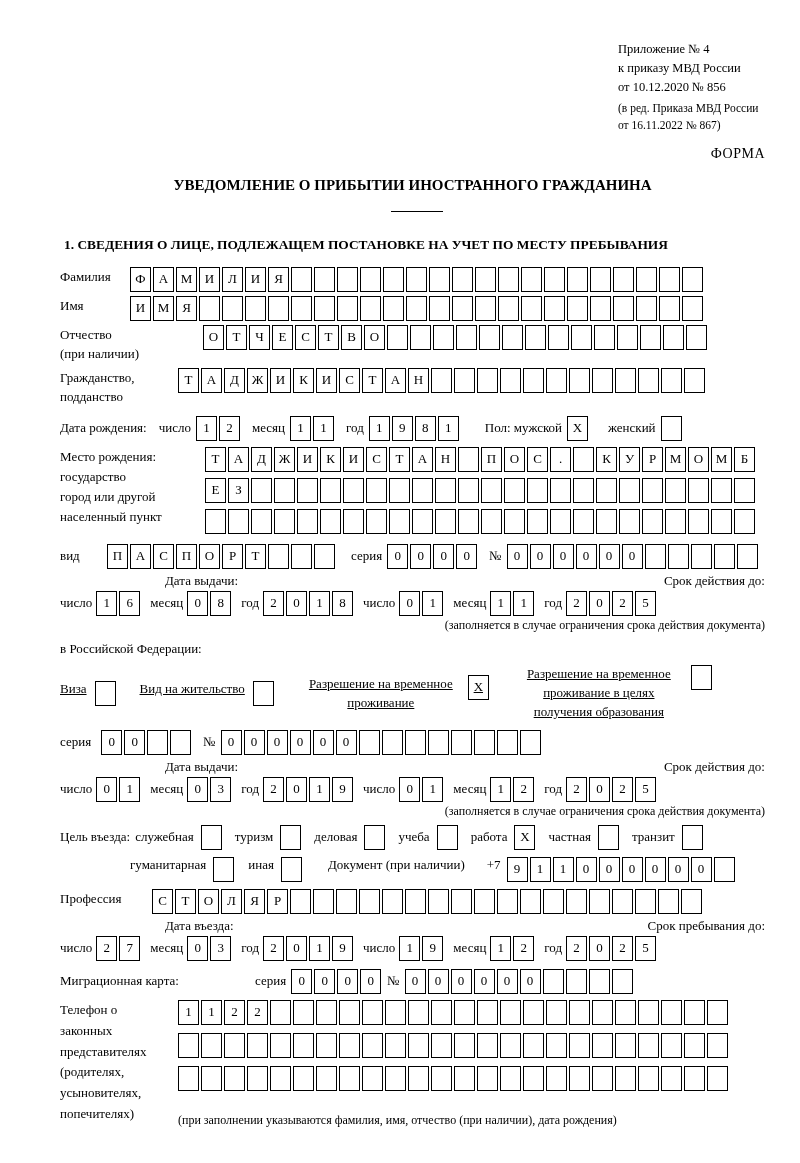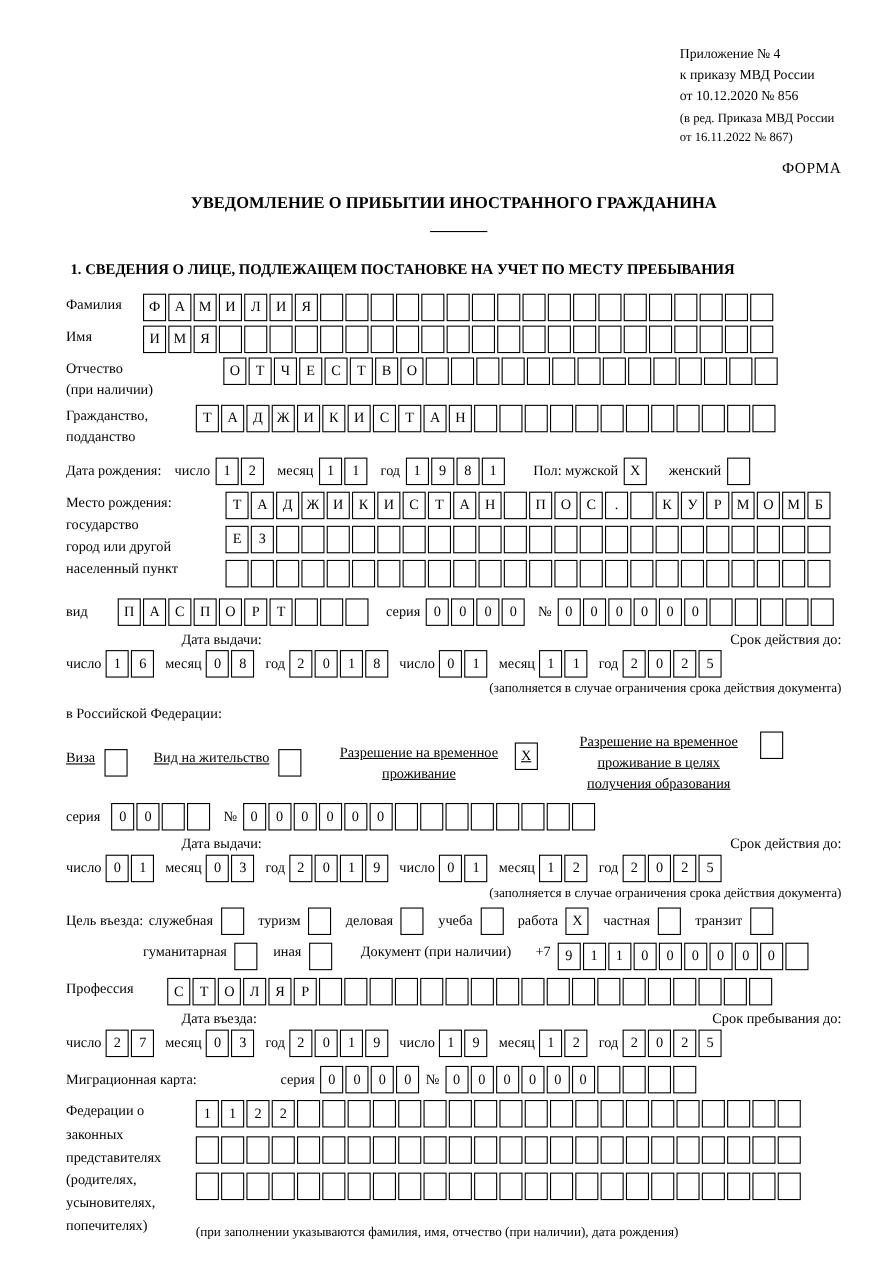--- a/index.html
+++ b/index.html
@@ -679,21 +679,21 @@
         <span class="cell">0</span>
         <span class="cell"></span>
         <span class="cell"></span>
         <span class="cell"></span>
         <span class="cell"></span>
       </span>
   </div>
 
   <div class="frow rep" style="margin-top:6px">
     <div class="flabel" style="width:118px;line-height:1.6">
-      <div>Федерации о</div>
+      <div>Телефон о</div>
       <div>законных</div>
       <div>представителях</div>
       <div>(родителях,</div>
       <div>усыновителях,</div>
       <div>попечителях)</div>
     </div>
     <div class="stack">
       <div class="cells">
           <span class="cell">1</span>
           <span class="cell">1</span>

